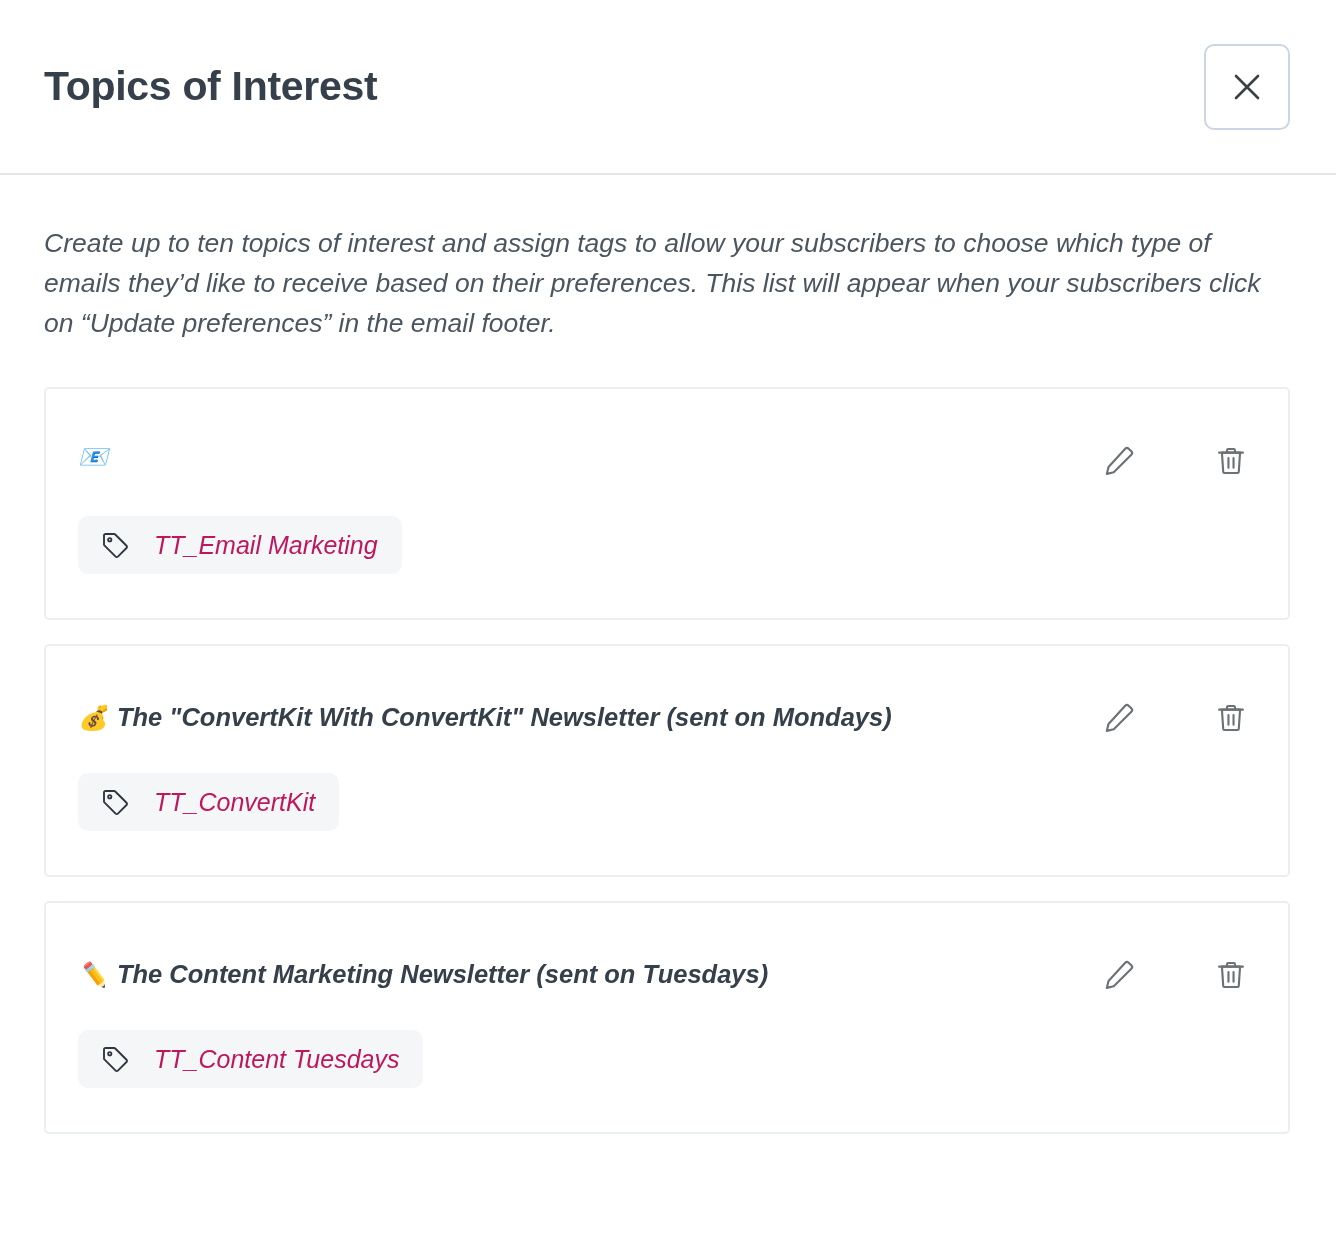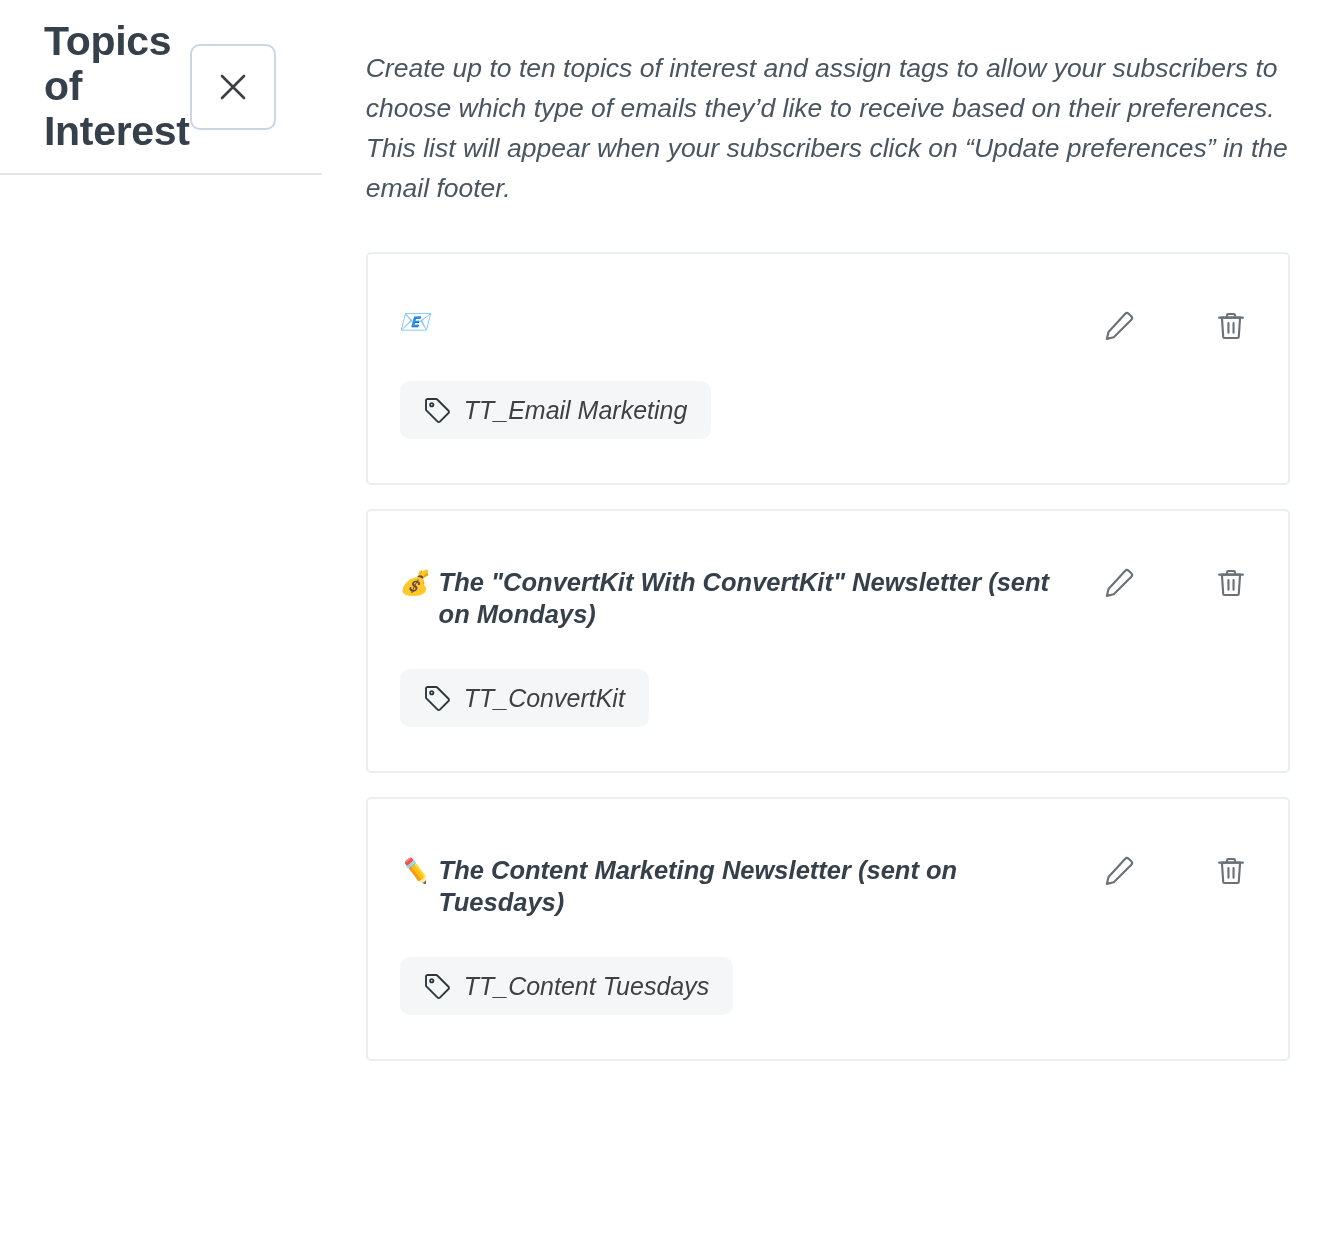--- a/index.html
+++ b/index.html
@@ -14,20 +14,21 @@
     font-family: "Liberation Sans", sans-serif;
     color: #36404a;
     -webkit-font-smoothing: antialiased;
   }
 
   .modal {
     width: 1336px;
     height: 1238px;
     background: #ffffff;
     display: flex;
+    flex-direction: column;
     overflow: hidden;
   }
 
   
   .modal-header {
     height: 175px;
     flex: 0 0 175px;
     border-bottom: 2px solid #e3e6e8;
     display: flex;
     align-items: center;
@@ -130,26 +131,26 @@
 
   .tag-row {
     margin-top: 38px;
     display: flex;
     flex-wrap: wrap;
     gap: 14px;
   }
   .tag-pill {
     display: inline-flex;
     align-items: flex-start;
-    gap: 12px;
+    gap: 24px;
     background: #f5f6f8;
     border-radius: 10px;
     padding: 14px 24px 14px 22px;
     font-size: 25px;
-    color: #404040;
+    color: #be185d;
     line-height: 1.2;
   }
   .tag-pill svg { display: block; flex: 0 0 auto; }
 </style>
 </head>
 <body>
 
 <div class="modal">
 
   <div class="modal-header">

